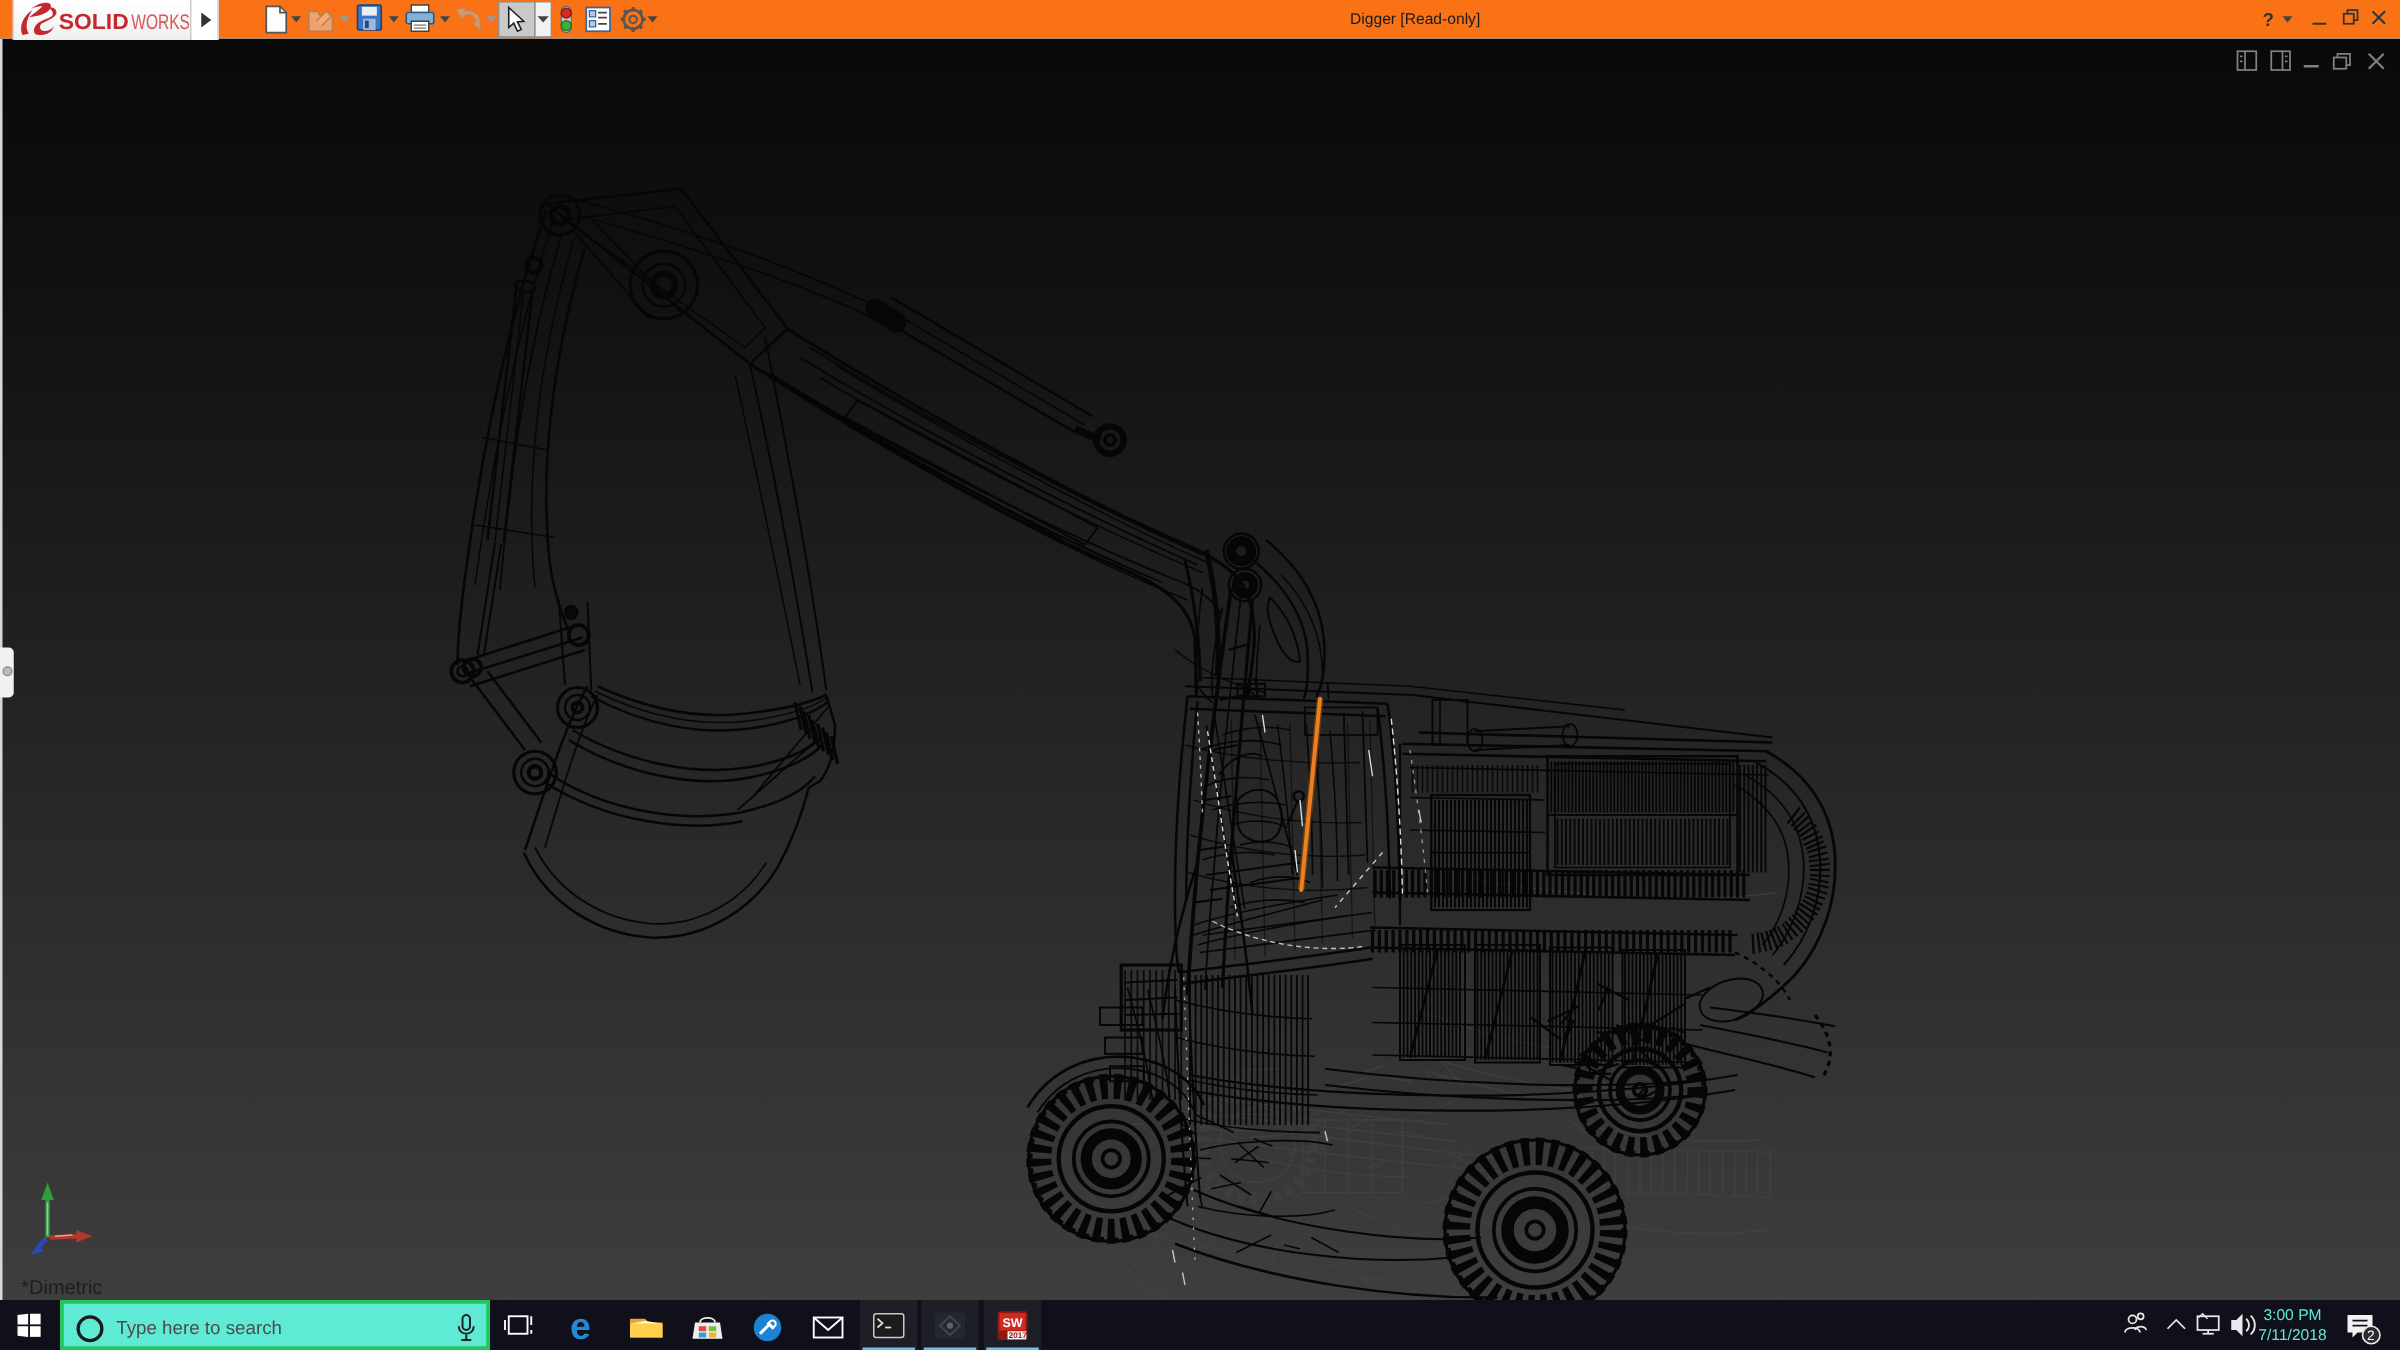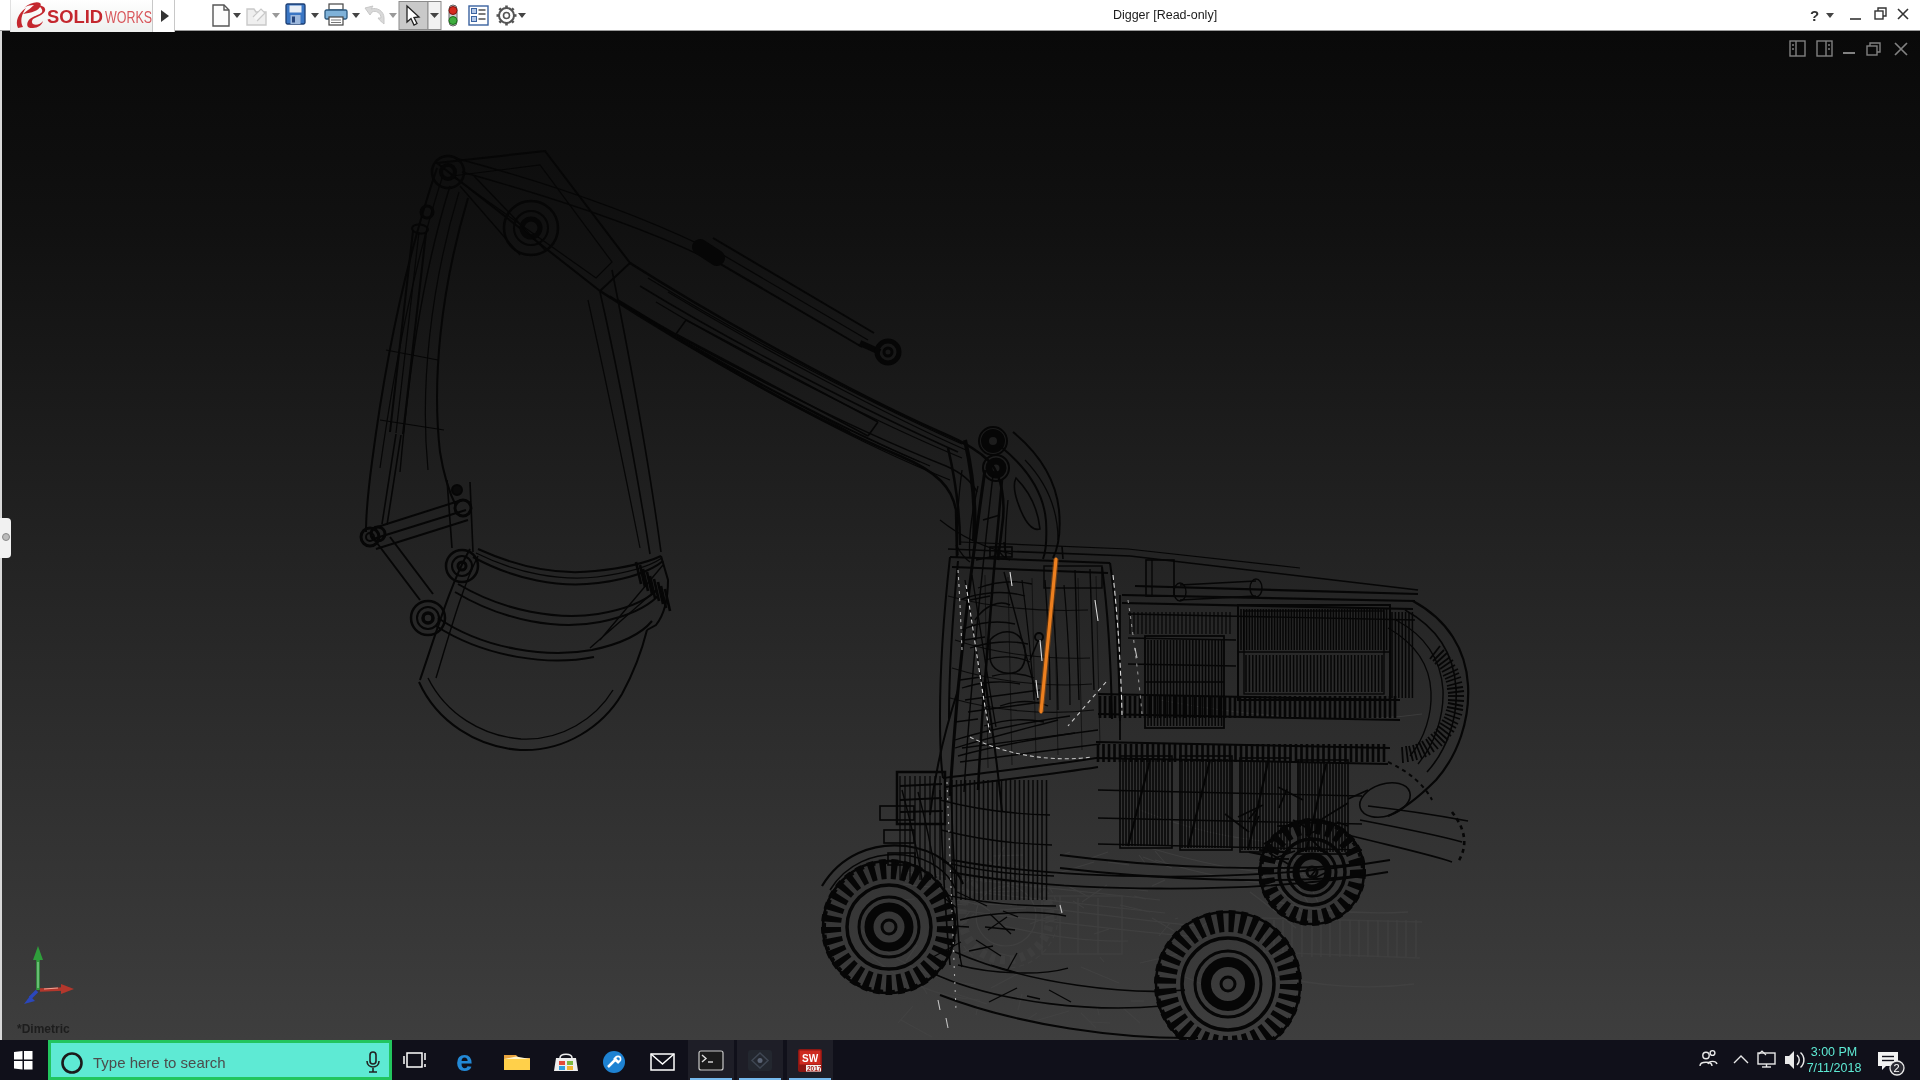--- a/index.html
+++ b/index.html
@@ -1,34 +1,34 @@
 <!DOCTYPE html>
 <html><head>
 <meta charset="utf-8">
 <style>
 * { margin:0; padding:0; box-sizing:border-box; }
 html,body { width:1920px; height:1080px; overflow:hidden;
   font-family:"Liberation Sans", sans-serif; background:#000; }
 #titlebar { position:absolute; left:0; top:0; width:1920px; height:31px;
-  background:#ffffff; border-bottom:1px solid #9a9a9a; }
+  background:#f97316; border-bottom:1px solid #9a9a9a; }
 #logo { position:absolute; left:10px; top:0; width:143px; height:32px;
   background:linear-gradient(180deg,#fff,#eef0ef); border-right:1px solid #c8c8c8; border-left:1px solid #e0e0e0; }
 #flyout { position:absolute; left:153px; top:0; width:22px; height:32px;
   background:#fff; border-right:1px solid #c8c8c8; }
 #flyout svg { position:absolute; left:4px; top:8px; }
-#title { position:absolute; left:1080px; top:8px; width:170px; text-align:center;
+#title { position:absolute; left:1080px; top:8px; width:170px; 
   font-size:12.5px; color:#1a1a1a; }
 #viewport { position:absolute; left:0; top:31px; width:1920px; height:1009px;
   background:linear-gradient(180deg,#090909 0%,#111111 20%,#1f1f1f 45%,#2d2d2d 70%,#383838 90%,#3e3e3e 100%); overflow:hidden; }
 #vp-edge { position:absolute; left:0; top:0; width:2px; height:1009px; background:#d8d8d8; }
 #vp-tab { position:absolute; left:0; top:487px; width:11px; height:40px; background:#f1f1f1;
   border-radius:0 4px 4px 0; }
 #vp-tab i { position:absolute; left:2px; top:15px; width:8px; height:8px; border-radius:50%;
   background:#bbb; border:1px solid #888; display:block; }
-#dimetric { position:absolute; left:17px; top:991px; font-size:12px; font-weight:700; color:#1d1d1d; }
+#dimetric { position:absolute; left:17px; top:991px; font-size:16px; font-weight:400; color:#1d1d1d; }
 #taskbar { position:absolute; left:0; top:1040px; width:1920px; height:40px; background:#10101a; }
 #search { position:absolute; left:48px; top:0; width:344px; height:40px; background:#5eead4;
   border:3px solid #22c55e; }
 #search span { position:absolute; left:42px; top:11px; font-size:15px; color:#4c4c4c; }
 #clock { position:absolute; left:1795px; top:4px; width:78px; color:#5eead4; font-size:12.5px;
   text-align:center; line-height:16px; }
 </style>
 </head>
 <body>
 

